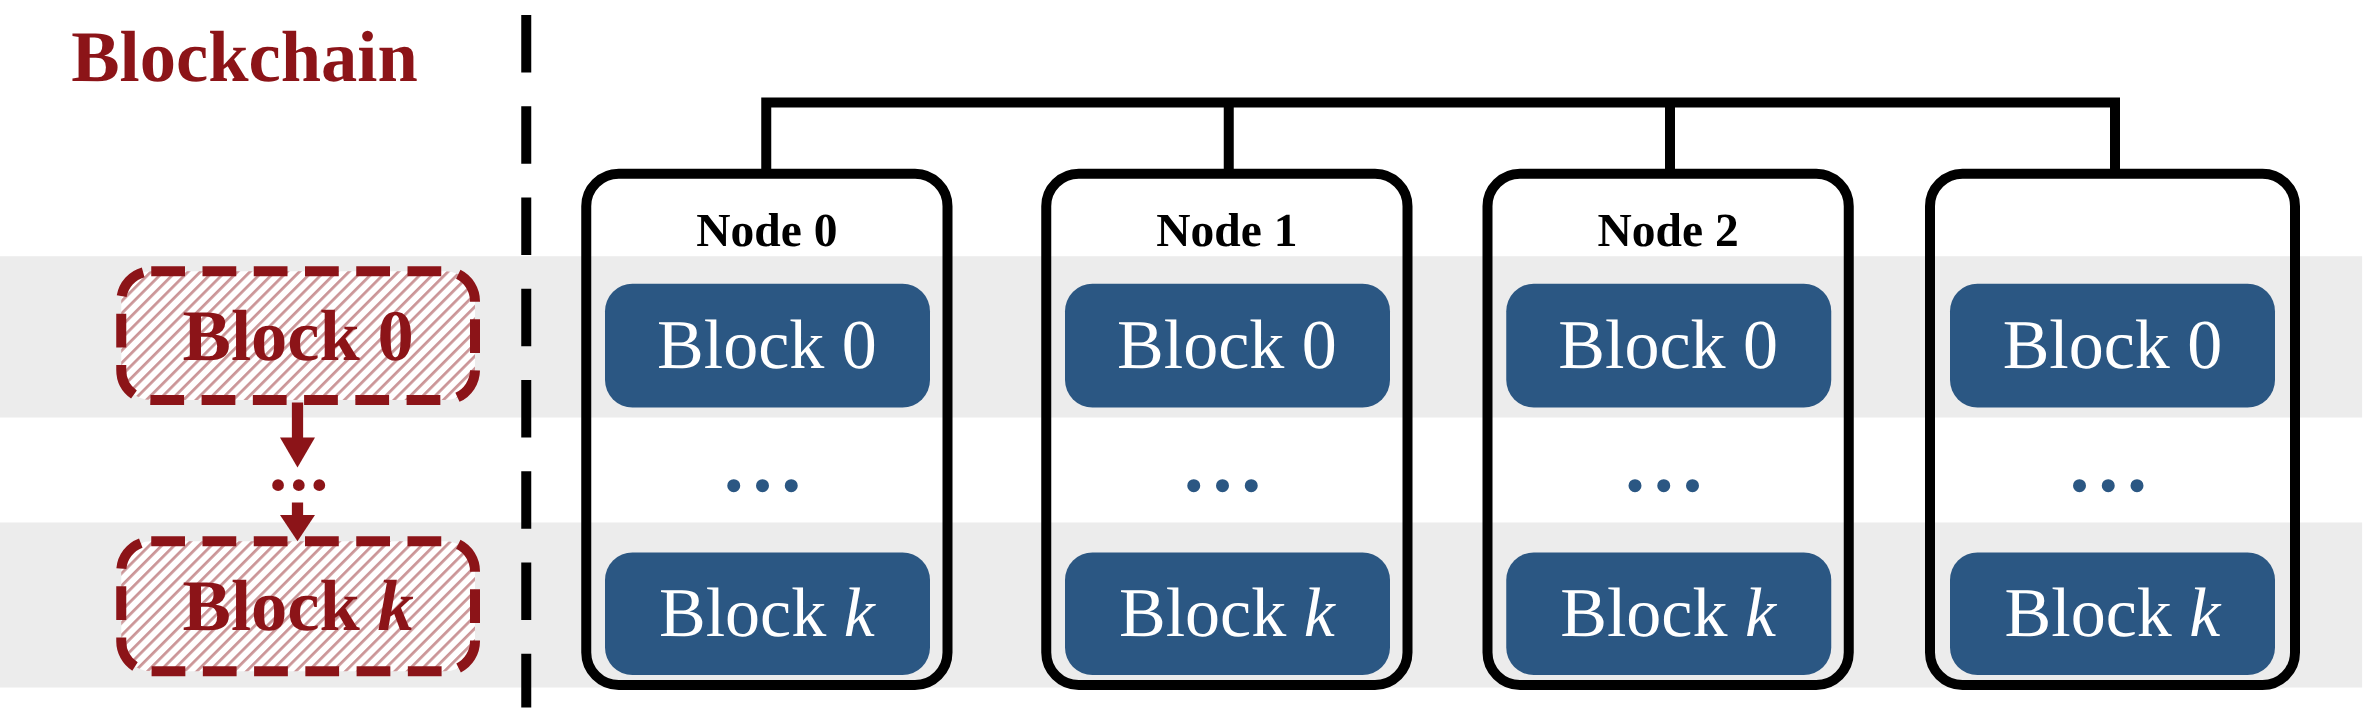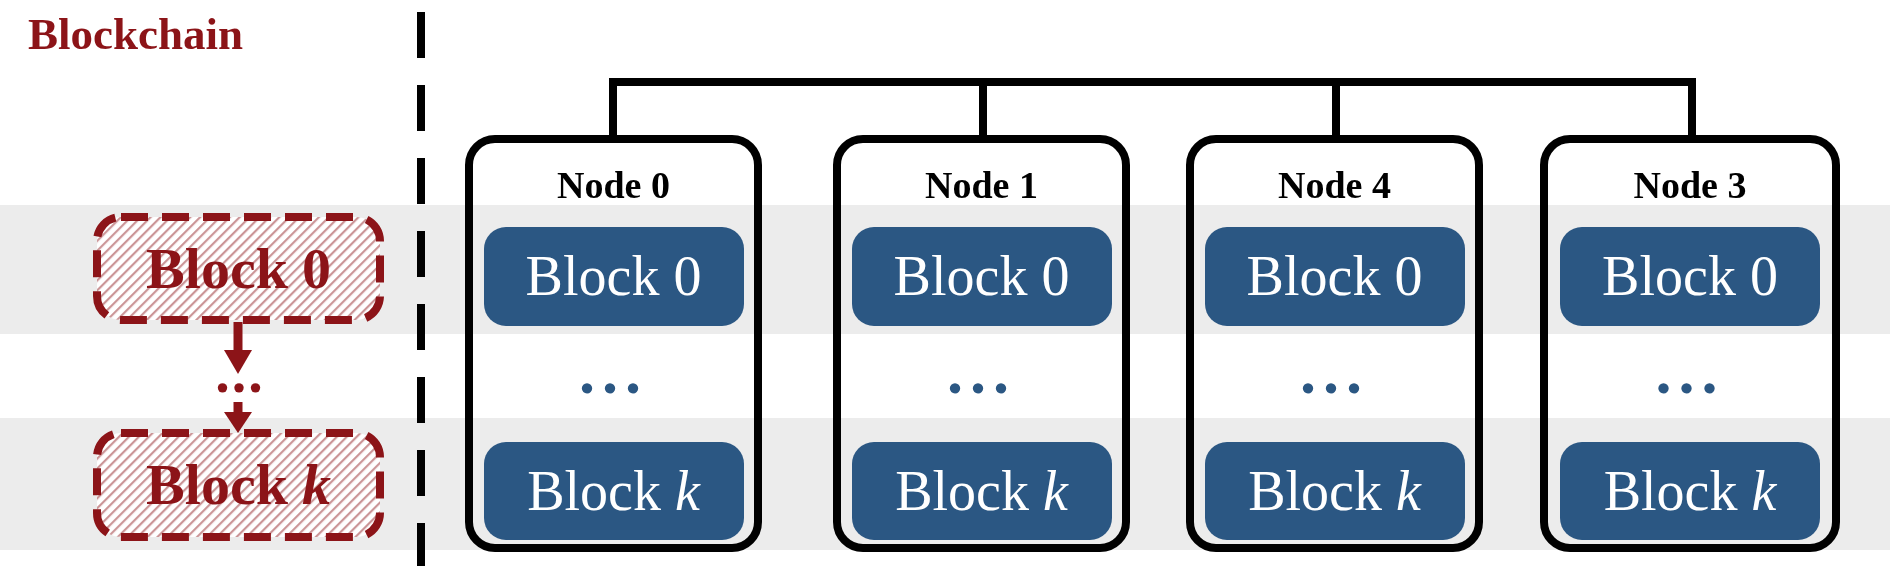--- a/index.html
+++ b/index.html
@@ -16,21 +16,21 @@
   .band2{top:418px; height:132px;}
   svg.overlay{position:absolute; left:0; top:0; width:1890px; height:572px;}
   .sep-line{stroke:var(--line); stroke-width:8; stroke-dasharray:46 27;}
   .bus{stroke:var(--line); stroke-width:8; fill:none;}
   .redrect{stroke:var(--red); stroke-width:8; stroke-dasharray:27 14; fill:url(#hatch);}
   .red-arrow{stroke:var(--red); stroke-width:9;}
   .red-head{fill:var(--red);}
   .hatch-bg{fill:#fff;}
   .hatch-ln{fill:var(--red); opacity:0.45;}
 
-  .title{position:absolute; top:4px; font-size:45px; font-weight:bold; line-height:60px; white-space:nowrap;}
+  .title{position:absolute; top:16px; font-size:58px; font-weight:bold; line-height:60px; white-space:nowrap;margin-left:29px;}
   .t-red{left:28px; color:var(--red);}
   .t-blue{left:444px; color:var(--blue_title);}
 
   .redlabel{
     position:absolute; left:97px; width:283px; text-align:center;
     color:var(--red); font-weight:bold; font-size:58px; white-space:nowrap;
   }
   .redlabel.b0{top:217px; height:103px; line-height:103px;}
   .redlabel.bk{top:433px; height:104px; line-height:104px;}
   .red-dots{
@@ -117,32 +117,31 @@
     <div class="pill r1">
       <span>Block</span><span class="sfx">0</span>
     </div>
     <div class="node-dots">...</div>
     <div class="pill r2">
       <span>Block</span><span class="sfx italic">k</span>
     </div>
   </div>
 
   <div class="node n2">
-    <div class="node-title">Node 4</div>
+    <div class="node-title">Node 2</div>
     <div class="pill r1">
       <span>Block</span><span class="sfx">0</span>
     </div>
     <div class="node-dots">...</div>
     <div class="pill r2">
       <span>Block</span><span class="sfx italic">k</span>
     </div>
   </div>
 
   <div class="node n3">
-    <div class="node-title">Node 3</div>
     <div class="pill r1">
       <span>Block</span><span class="sfx">0</span>
     </div>
     <div class="node-dots">...</div>
     <div class="pill r2">
       <span>Block</span><span class="sfx italic">k</span>
     </div>
   </div>
 
 </div>

